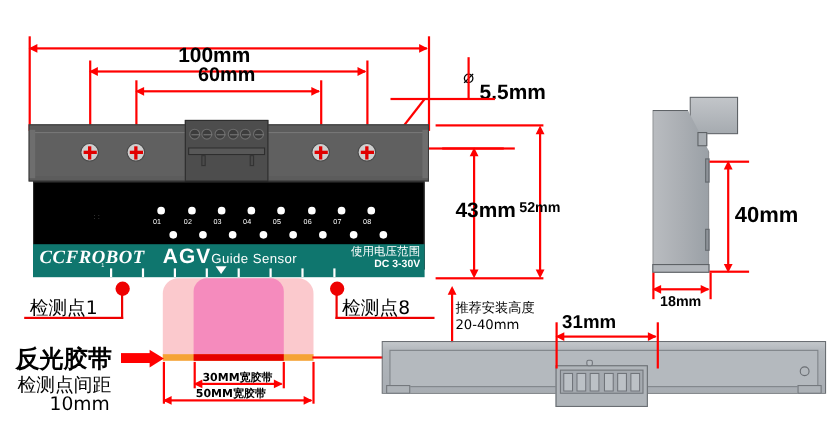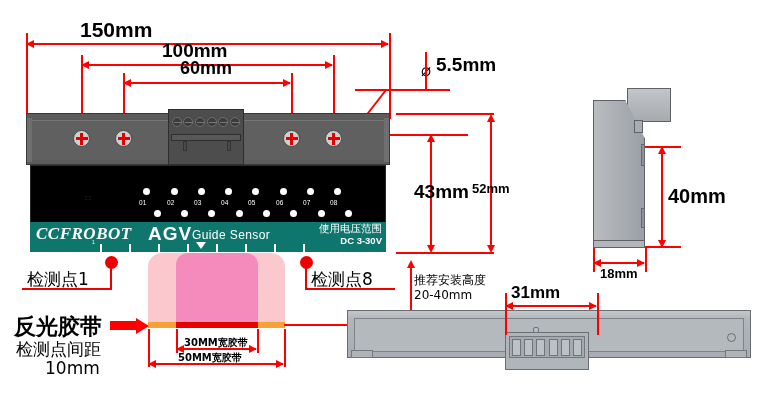--- a/index.html
+++ b/index.html
@@ -213,38 +213,37 @@
 </head>
 <body>
 
 <div id="stage">
 
   <div class="ext-line" style="left:26px;  top:33px;  height:86px;"></div>
   <div class="ext-line" style="left:389px; top:33px;  height:86px;"></div>
   <div class="dim-h" style="left:28px; top:43px; width:360px;"></div>
   <div class="arrow-l" style="left:26px; top:40px;"></div>
   <div class="arrow-r" style="left:381px; top:40px;"></div>
-  <div class="dim-label" style="left:80px; top:18px; font-size:21px; font-weight:bold;">150mm</div>
 
   <div class="ext-line" style="left:81px;  top:55px; height:64px;"></div>
   <div class="ext-line" style="left:333px; top:55px; height:64px;"></div>
   <div class="dim-h" style="left:83px; top:64px; width:249px;"></div>
   <div class="arrow-l" style="left:81px; top:61px;"></div>
   <div class="arrow-r" style="left:325px; top:61px;"></div>
   <div class="dim-label" style="left:125px; top:40px; font-size:19px; font-weight:bold;margin-left:37px;">100mm</div>
 
   <div class="ext-line" style="left:123px; top:73px; height:46px;"></div>
   <div class="ext-line" style="left:291px; top:73px; height:46px;"></div>
   <div class="dim-h" style="left:125px; top:82px; width:165px;"></div>
   <div class="arrow-l" style="left:123px; top:79px;"></div>
   <div class="arrow-r" style="left:283px; top:79px;"></div>
   <div class="dim-label" style="left:180px; top:58px; font-size:18px; font-weight:bold;">60mm</div>
 
   <div class="dia-sym" style="left:421px; top:60px;">⌀</div>
-  <div class="dim-label" style="left:436px; top:54px; font-size:19px; font-weight:bold;">5.5mm</div>
+  <div class="dim-label" style="left:436px; top:74px; font-size:19px; font-weight:bold;">5.5mm</div>
   <div class="red-line" style="left:425px; top:52px; width:1.6px; height:38px;"></div>
   <div class="red-line" style="left:355px; top:89px; width:95px; height:1.6px;"></div>
   <svg class="abs" style="left:340px; top:86px;" width="90" height="62">
     <line x1="4" y1="58" x2="46" y2="4" stroke="#ff0000" stroke-width="2"></line>
   </svg>
   <div class="red-line" style="left:348px; top:134px; width:120px; height:1.6px;"></div>
 
   <div id="board">
     <div class="board-top">
       <div class="board-top-inner"></div>

